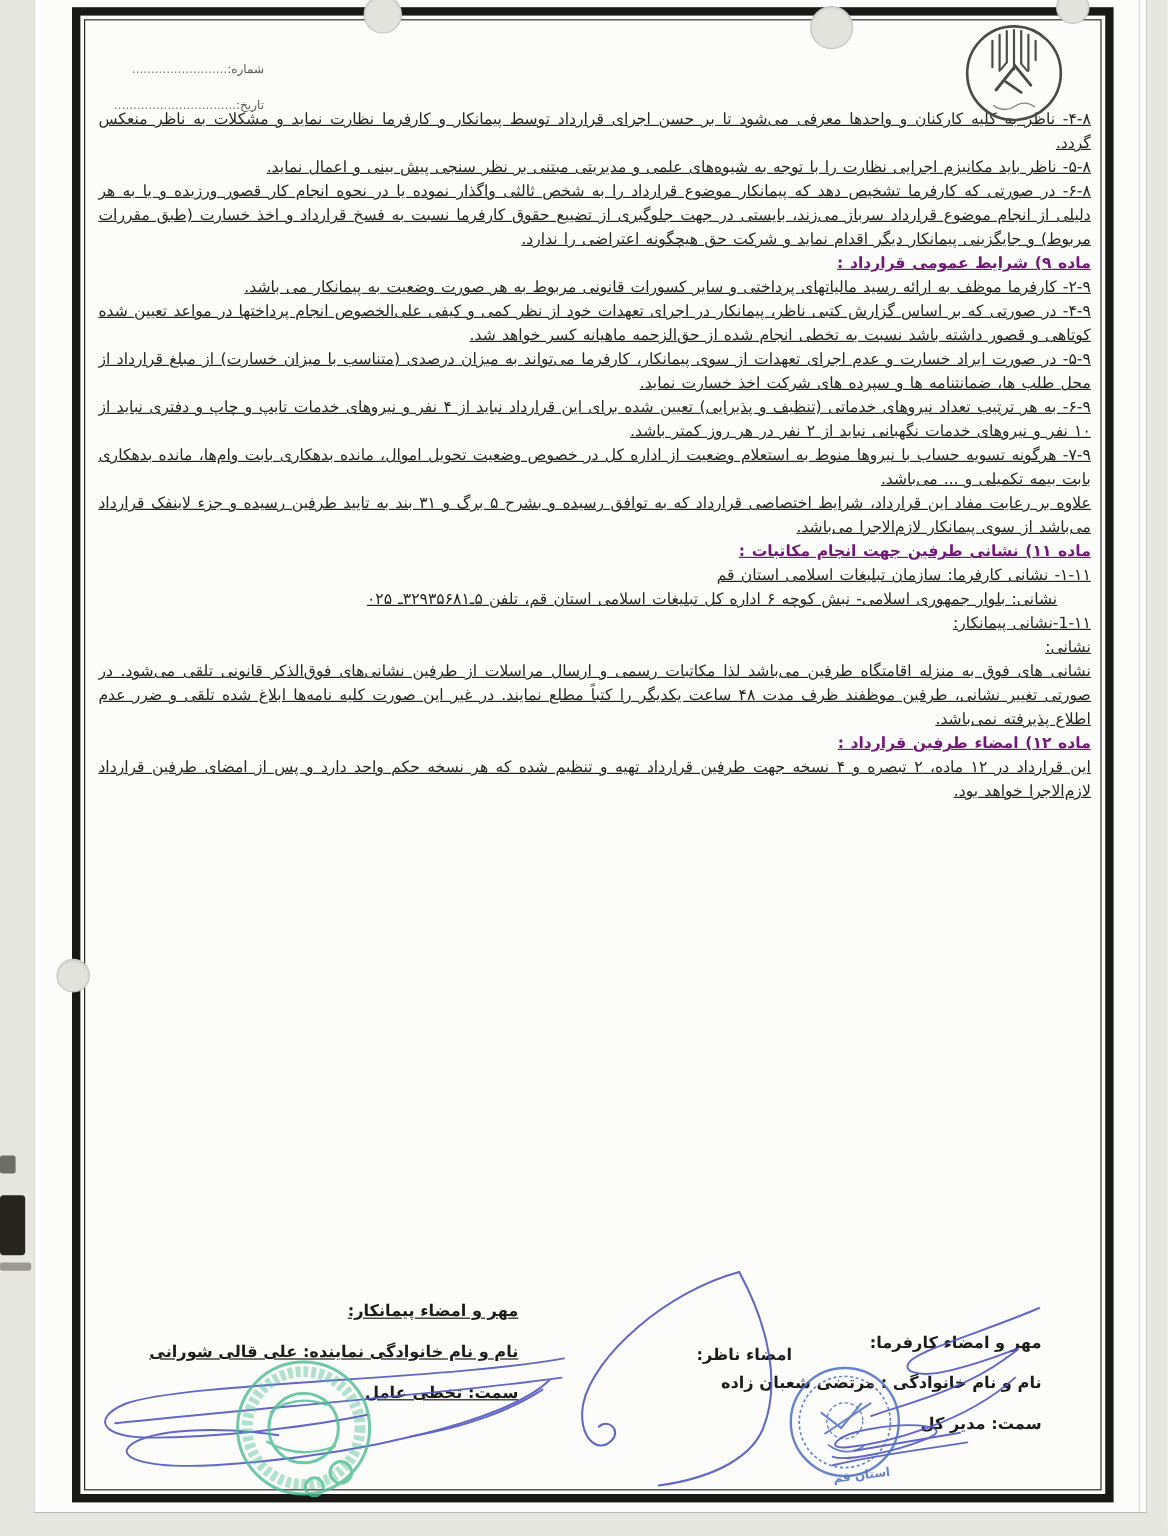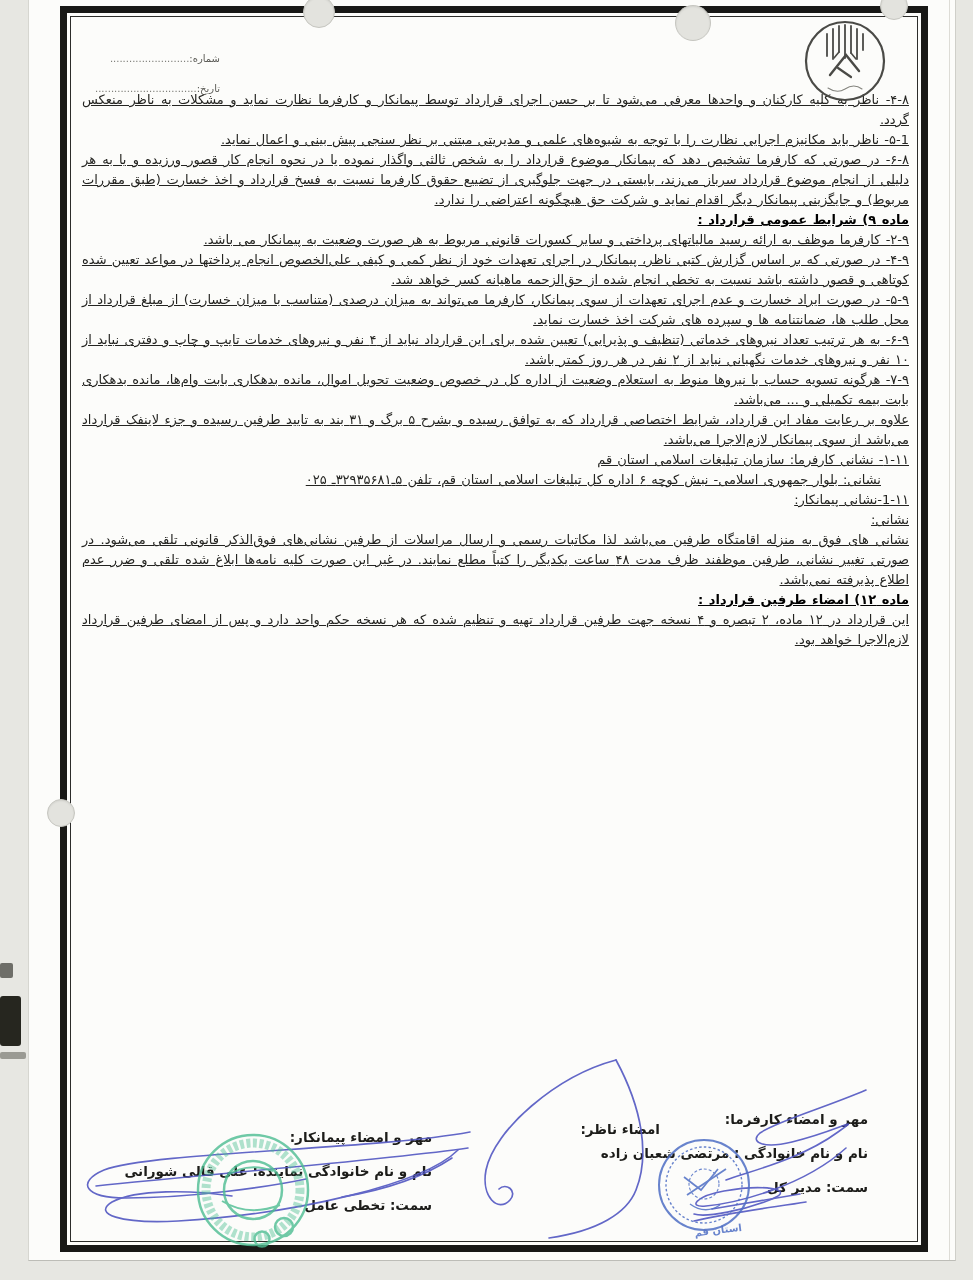--- a/index.html
+++ b/index.html
@@ -23,27 +23,27 @@
   .ref-fields{position:absolute;left:120px;top:44px;width:100px;direction:rtl;color:#5a5a55;font-size:10px;line-height:30px;}
   .ref-row{white-space:nowrap;text-align:left;}
   .ref-row .dots{letter-spacing:1px;color:#7a7a74;}
   .body-text{
     position:absolute;right:64px;left:82px;top:90px;direction:rtl;
   }
   .para{
     margin:0;font-size:13px;line-height:20px;color:#242421;
     text-align:justify;text-align-last:right;word-spacing:1px;text-decoration:underline;
   }
-  .para.bold{font-weight:bold;color:#000000;}
+  .para.bold{font-weight:bold;color:#701a75;}
   .para.indent{padding-right:28px;}
   .sig-block{position:absolute;direction:rtl;font-weight:bold;color:#1c1c19;font-size:13.5px;line-height:34px;}
   .sig-block div{text-align:right;white-space:nowrap;}
   .sig-employer{top:1102px;right:105px;}
   .sig-supervisor{top:1112px;right:313px;}
-  .sig-contractor{top:1120px;right:541px;}
+  .sig-contractor{top:1076px;right:541px;text-decoration:underline;}
   .ink-overlay{position:absolute;left:0;top:0;pointer-events:none;}
   .stamp-text{
     position:absolute;left:672px;top:1226px;width:70px;direction:rtl;
     color:#4f6fc5;font-size:10px;font-weight:bold;transform:rotate(-7deg);opacity:.85;
   }
   .hole{position:absolute;border-radius:50%;background:#e3e3de;border:1px solid #c6c6c0;box-shadow:inset 0 1px 2px rgba(0,0,0,.08);}
   .hole1{left:303px;top:-4px;width:30px;height:30px;}
   .hole2{left:675px;top:5px;width:34px;height:34px;}
   .hole3{left:880px;top:-8px;width:26px;height:26px;}
   .hole4{left:47px;top:799px;width:26px;height:26px;}
@@ -66,29 +66,30 @@
   <div class="ref-row">
     <span>شماره:</span><span class="dots">.........................</span>
   </div>
   <div class="ref-row">
     <span>تاریخ:</span><span class="dots">................................</span>
   </div>
 </div>
 
 <div class="body-text">
     <p class="para">۴-۸- ناظر به کلیه کارکنان و واحدها معرفی می‌شود تا بر حسن اجرای قرارداد توسط پیمانکار و کارفرما نظارت نماید و مشکلات به ناظر منعکس گردد.</p>
-    <p class="para">۵-1- ناظر باید مکانیزم اجرایی نظارت را با توجه به شیوه‌های علمی و مدیریتی مبتنی بر نظر سنجی پیش بینی و اعمال نماید.</p>
+    <p class="para">۵-۸- ناظر باید مکانیزم اجرایی نظارت را با توجه به شیوه‌های علمی و مدیریتی مبتنی بر نظر سنجی پیش بینی و اعمال نماید.</p>
     <p class="para">۶-۸- در صورتی که کارفرما تشخیص دهد که پیمانکار موضوع قرارداد را به شخص ثالثی واگذار نموده یا در نحوه انجام کار قصور ورزیده و یا به هر دلیلی از انجام موضوع قرارداد سرباز می‌زند، بایستی در جهت جلوگیری از تضییع حقوق کارفرما نسبت به فسخ قرارداد و اخذ خسارت (طبق مقررات مربوط) و جایگزینی پیمانکار دیگر اقدام نماید و شرکت حق هیچگونه اعتراضی را ندارد.</p>
     <p class="para bold">ماده ۹) شرایط عمومی قرارداد :</p>
     <p class="para">۲-۹- کارفرما موظف به ارائه رسید مالیاتهای پرداختی و سایر کسورات قانونی مربوط به هر صورت وضعیت به پیمانکار می باشد.</p>
     <p class="para">۴-۹- در صورتی که بر اساس گزارش کتبی ناظر، پیمانکار در اجرای تعهدات خود از نظر کمی و کیفی علی‌الخصوص انجام پرداختها در مواعد تعیین شده کوتاهی و قصور داشته باشد نسبت به تخطی انجام شده از حق‌الزحمه ماهیانه کسر خواهد شد.</p>
     <p class="para">۵-۹- در صورت ایراد خسارت و عدم اجرای تعهدات از سوی پیمانکار، کارفرما می‌تواند به میزان درصدی (متناسب با میزان خسارت) از مبلغ قرارداد از محل طلب ها، ضمانتنامه ها و سپرده های شرکت اخذ خسارت نماید.</p>
     <p class="para">۶-۹- به هر ترتیب تعداد نیروهای خدماتی (تنظیف و پذیرایی) تعیین شده برای این قرارداد نباید از ۴ نفر و نیروهای خدمات تایپ و چاپ و دفتری نباید از ۱۰ نفر و نیروهای خدمات نگهبانی نباید از ۲ نفر در هر روز کمتر باشد.</p>
     <p class="para">۷-۹- هرگونه تسویه حساب با نیروها منوط به استعلام وضعیت از اداره کل در خصوص وضعیت تحویل اموال، مانده بدهکاری بابت وام‌ها، مانده بدهکاری بابت بیمه تکمیلی و ... می‌باشد.</p>
     <p class="para">علاوه بر رعایت مفاد این قرارداد، شرایط اختصاصی قرارداد که به توافق رسیده و بشرح ۵ برگ و ۳۱ بند به تایید طرفین رسیده و جزء لاینفک قرارداد می‌باشد از سوی پیمانکار لازم‌الاجرا می‌باشد.</p>
+    <p class="para bold">ماده ۱۱) نشانی طرفین جهت انجام مکاتبات :</p>
     <p class="para">۱-۱۱- نشانی کارفرما: سازمان تبلیغات اسلامی استان قم</p>
     <p class="para indent">نشانی: بلوار جمهوری اسلامی- نبش کوچه ۶ اداره کل تبلیغات اسلامی استان قم، تلفن ۵ـ۳۲۹۳۵۶۸۱ـ ۰۲۵</p>
     <p class="para">1-۱۱-نشانی پیمانکار:</p>
     <p class="para">نشانی:</p>
     <p class="para">نشانی های فوق به منزله اقامتگاه طرفین می‌باشد لذا مکاتبات رسمی و ارسال مراسلات از طرفین نشانی‌های فوق‌الذکر قانونی تلقی می‌شود. در صورتی تغییر نشانی، طرفین موظفند ظرف مدت ۴۸ ساعت یکدیگر را کتباً مطلع نمایند. در غیر این صورت کلیه نامه‌ها ابلاغ شده تلقی و ضرر عدم اطلاع پذیرفته نمی‌باشد.</p>
     <p class="para bold">ماده ۱۲) امضاء طرفین قرارداد :</p>
     <p class="para">این قرارداد در ۱۲ ماده، ۲ تبصره و ۴ نسخه جهت طرفین قرارداد تهیه و تنظیم شده که هر نسخه حکم واحد دارد و پس از امضای طرفین قرارداد لازم‌الاجرا خواهد بود.</p>
   </div>
 
 <div class="sig-block sig-employer">

